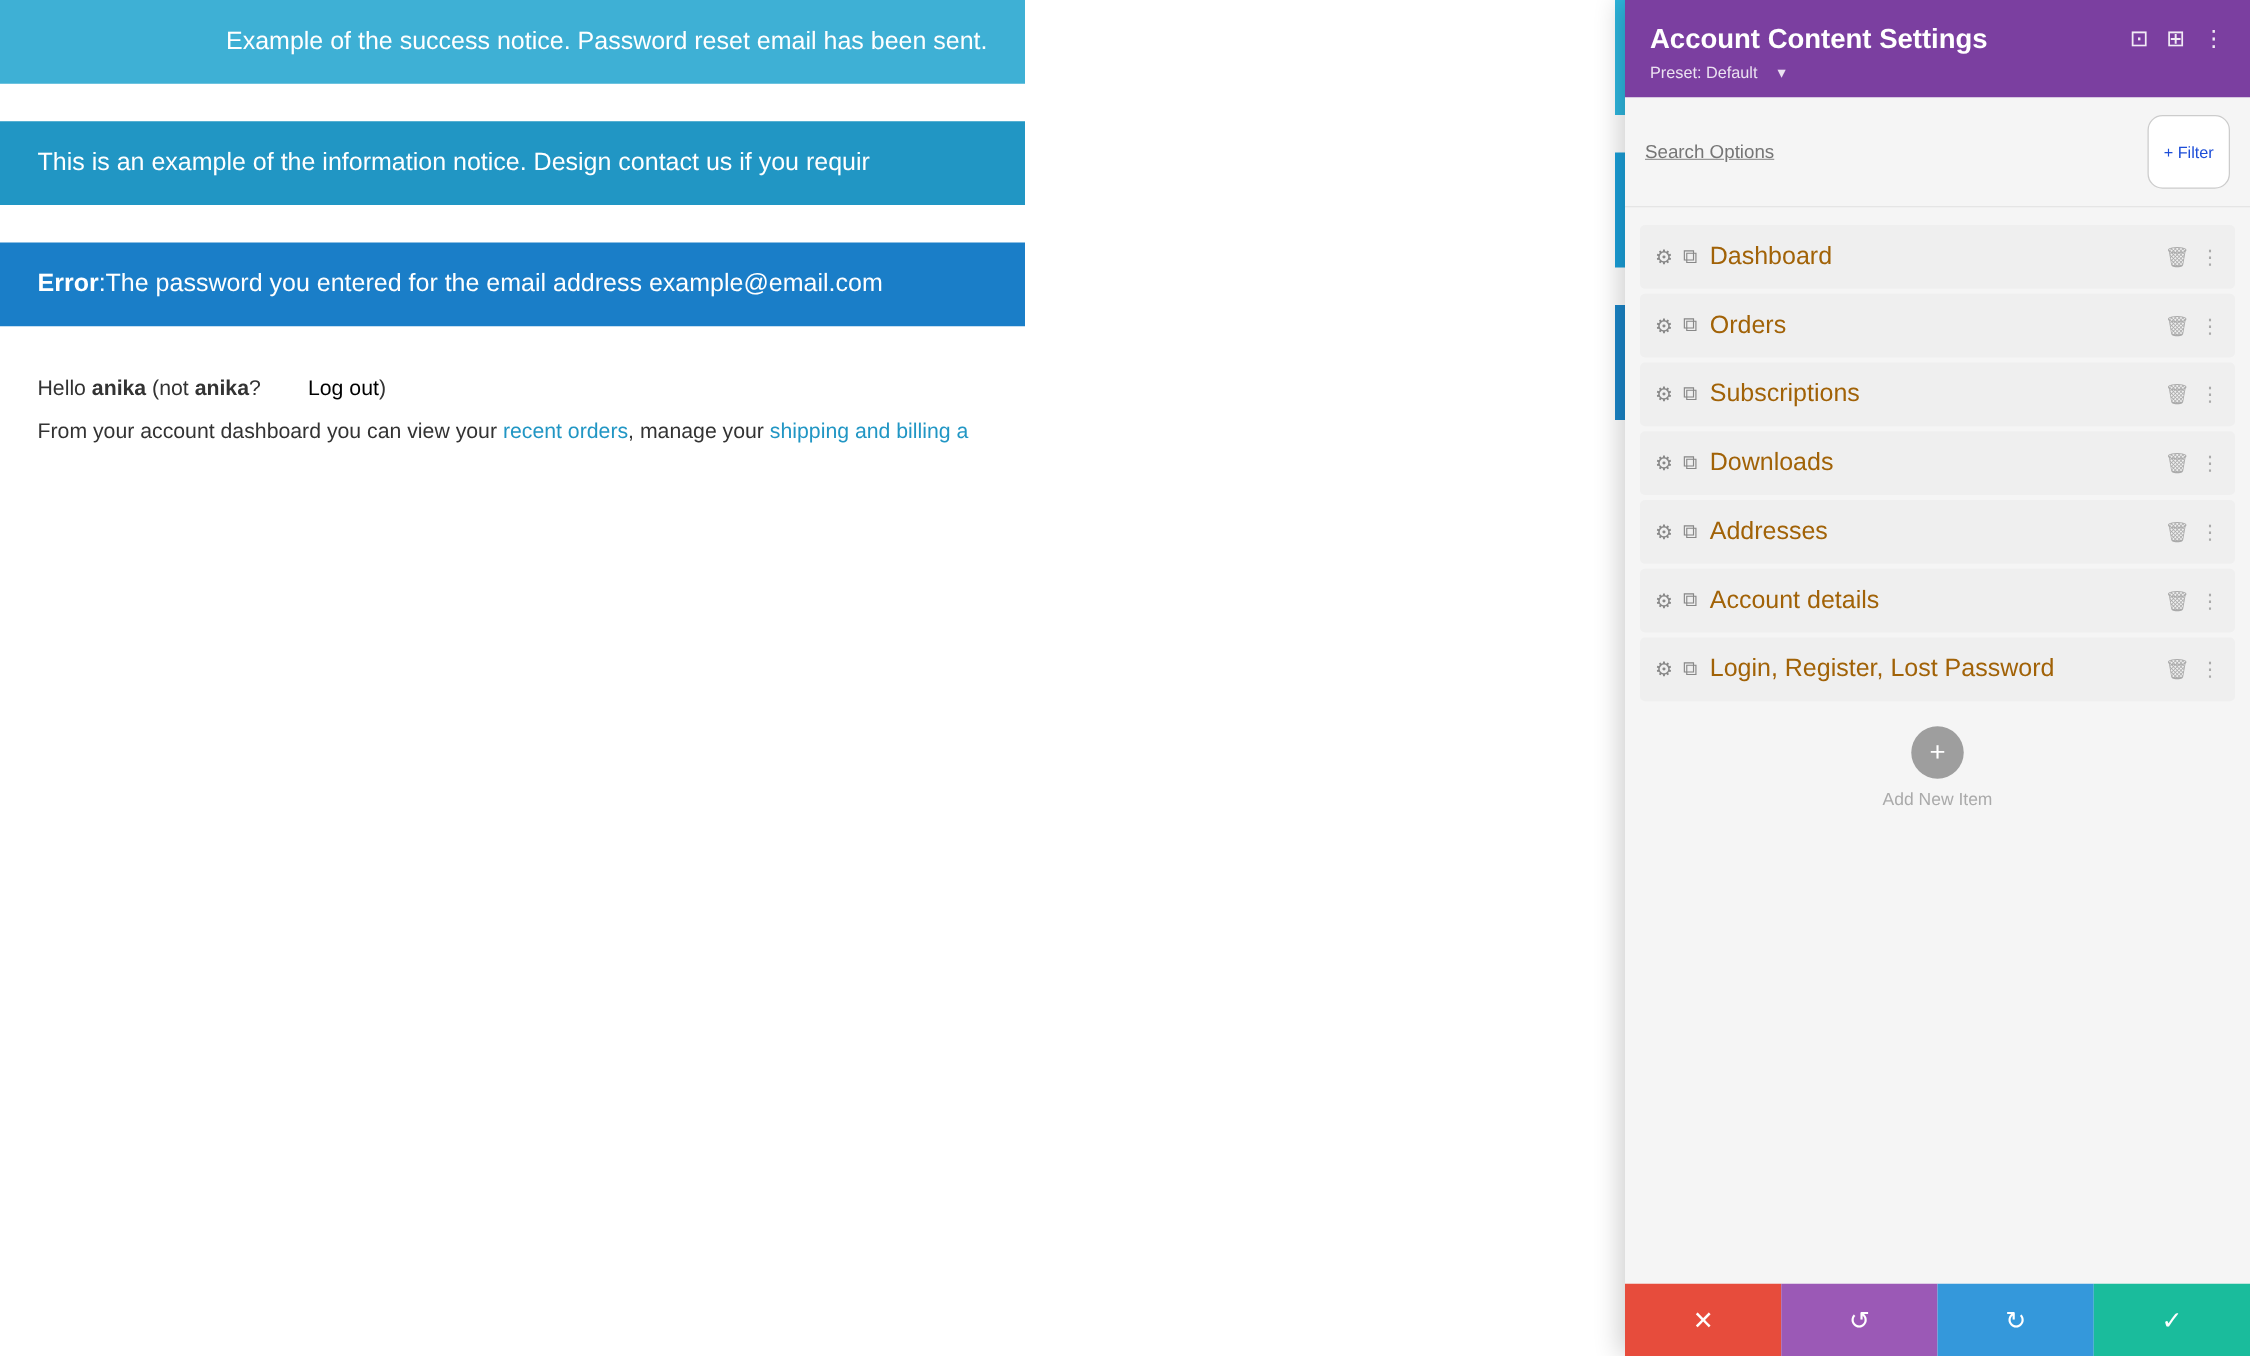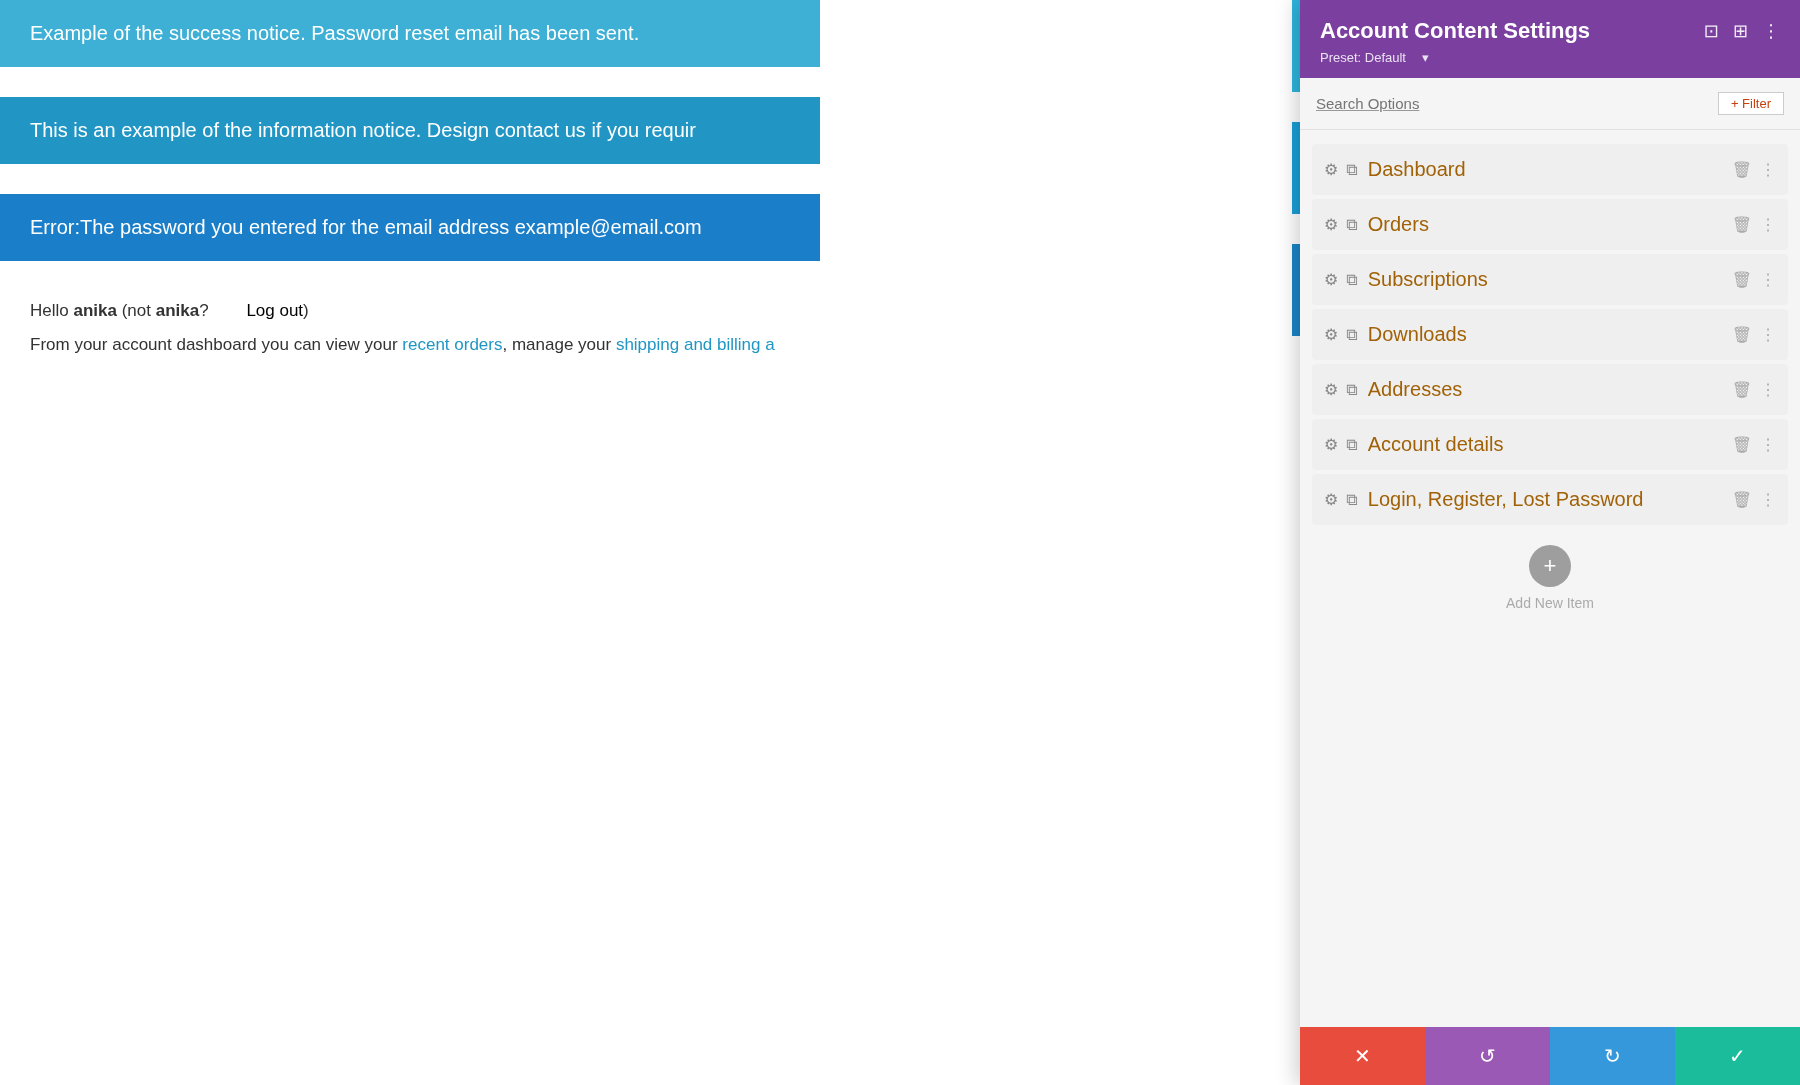--- a/index.html
+++ b/index.html
@@ -22,20 +22,21 @@
       background: #fff;
       padding: 0;
     }
 
     .notice-success {
       background: #3eb0d5;
       color: #fff;
       padding: 22px 30px;
       font-size: 20px;
       margin-bottom: 0;
+      text-align: right;
     }
 
     .notice-info {
       background: #2196c4;
       color: #fff;
       padding: 22px 30px;
       font-size: 20px;
       margin-top: 30px;
       white-space: nowrap;
       overflow: hidden;
@@ -45,21 +46,21 @@
       background: #1a7ec8;
       color: #fff;
       padding: 22px 30px;
       font-size: 20px;
       margin-top: 30px;
       white-space: nowrap;
       overflow: hidden;
     }
 
     .notice-error .error-label {
-      font-weight: normal;
+      font-weight: bold;
     }
 
     .account-hello {
       padding: 30px 30px 0 30px;
       font-size: 17px;
       color: #333;
       margin-top: 10px;
     }
 
     .account-hello .username {
@@ -178,24 +179,24 @@
       outline: none;
       text-decoration: underline;
     }
 
     .filter-btn {
       display: flex;
       align-items: center;
       gap: 5px;
       border: 1px solid #ccc;
       background: #fff;
-      border-radius: 0;
-      padding: 3px 12px;
+      border-radius: 12px;
+      padding: 21px 12px;
       font-size: 13px;
-      color: #c2410c;
+      color: #1d4ed8;
       cursor: pointer;
     }
 
     
     .panel-items {
       flex: 1;
       overflow-y: auto;
       padding: 10px 0;
       background: #f5f5f5;
     }

